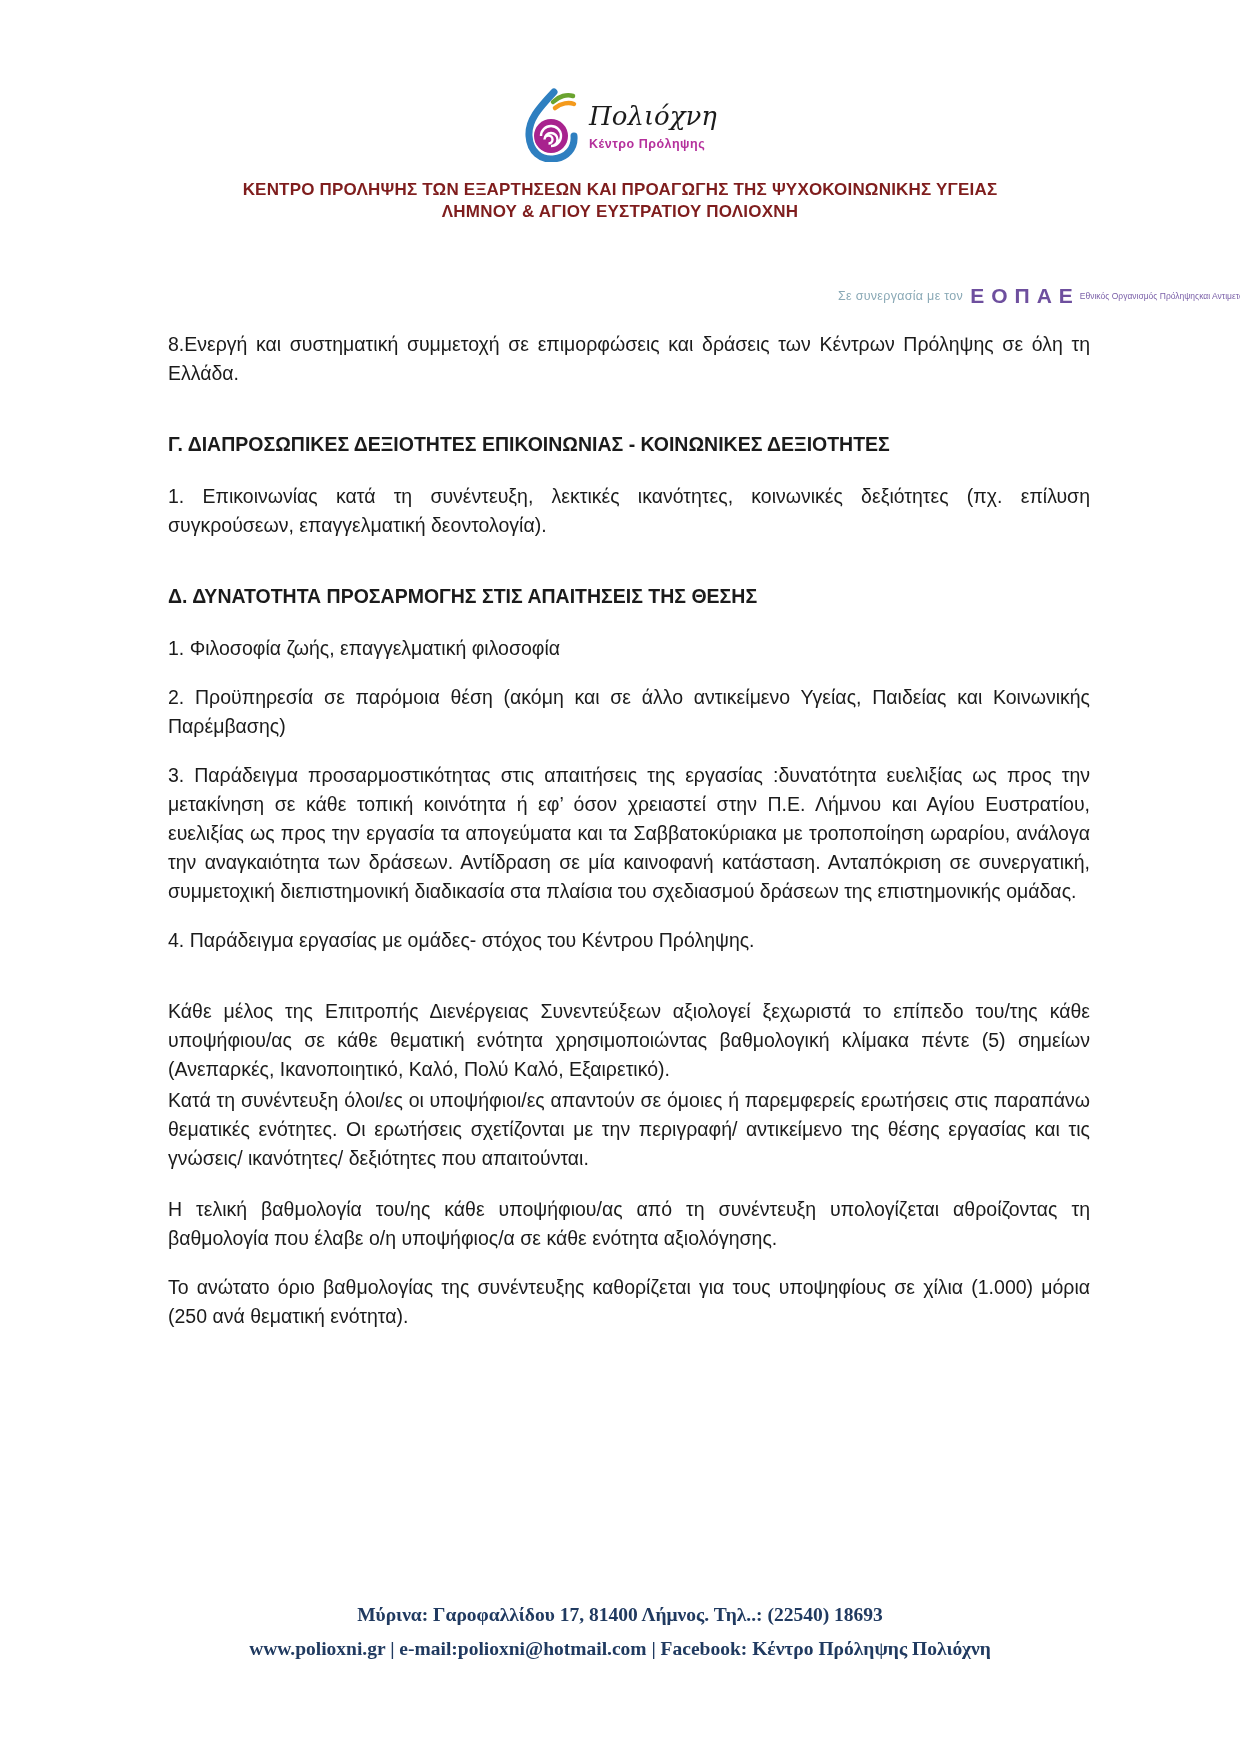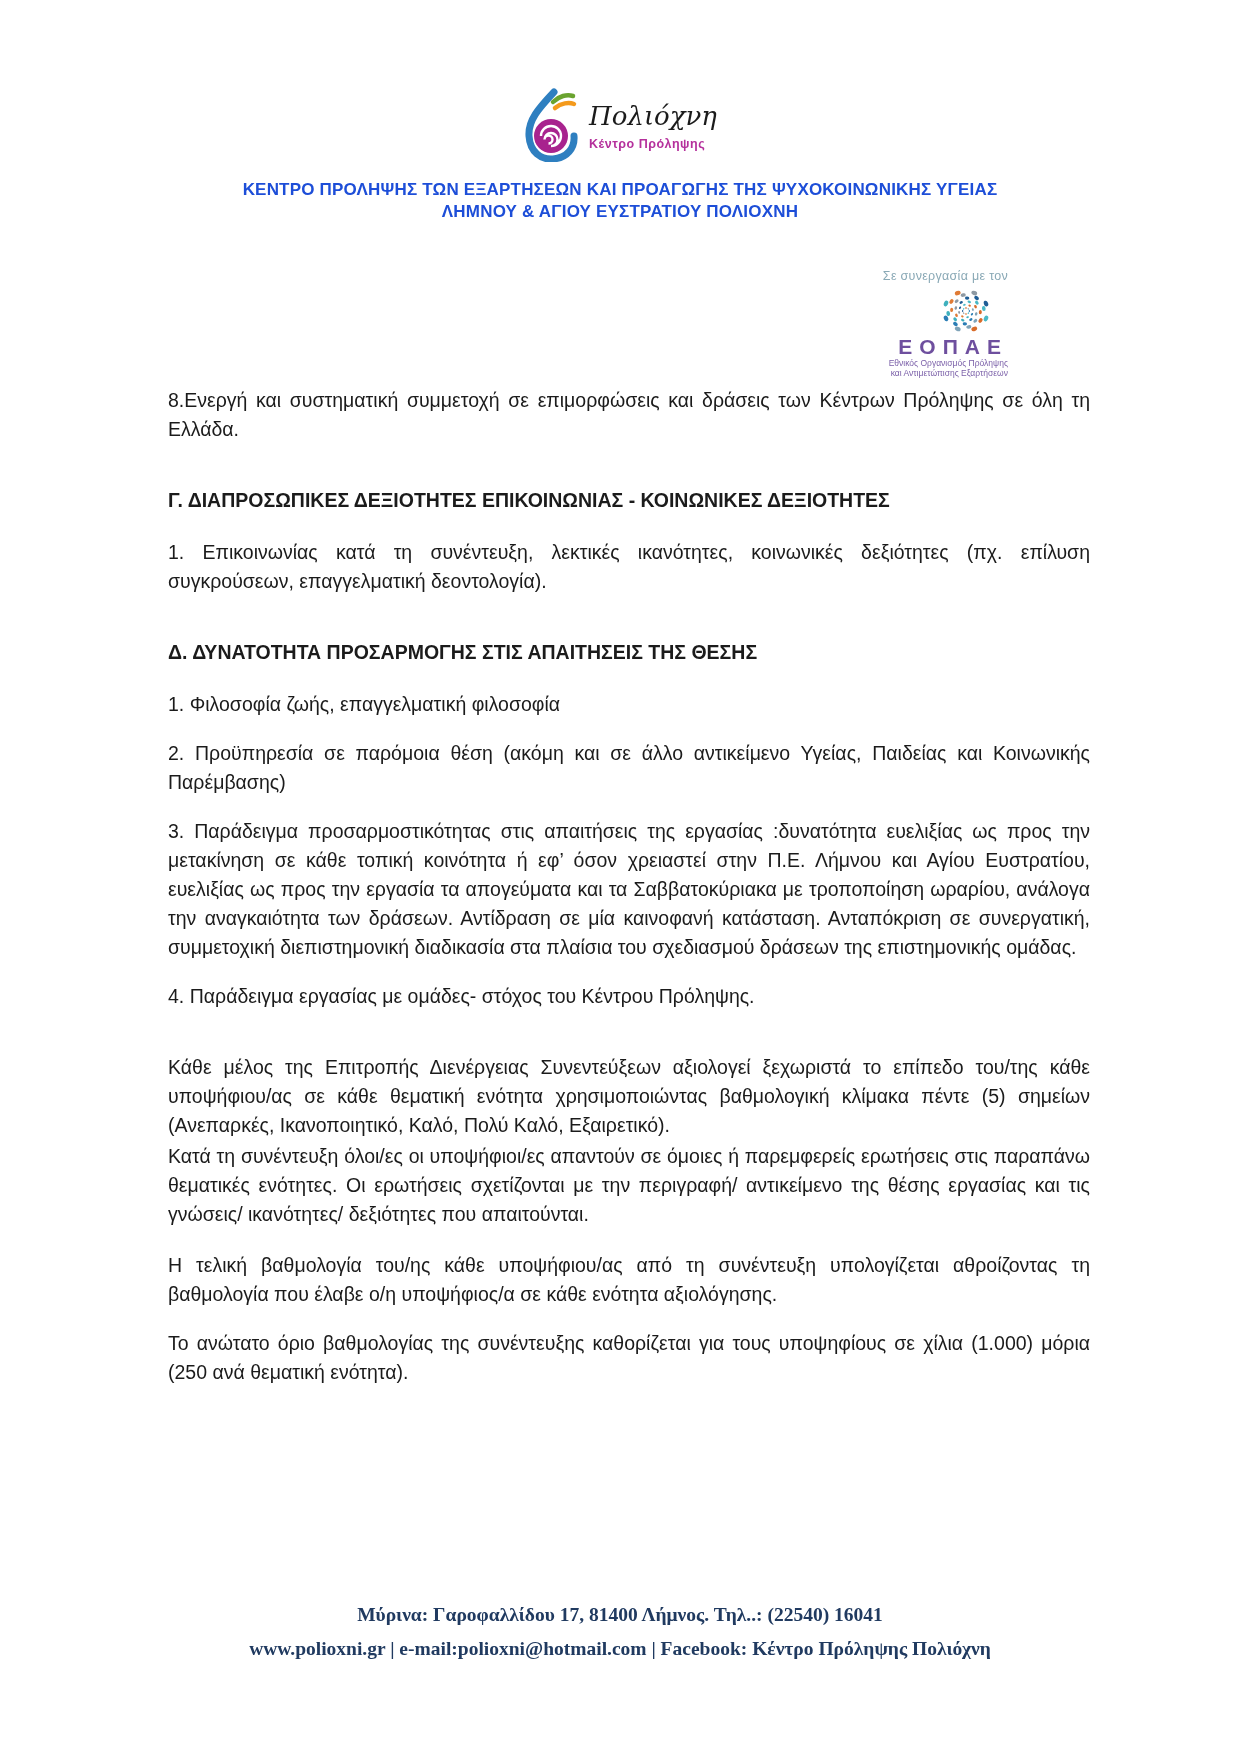--- a/index.html
+++ b/index.html
@@ -34,34 +34,34 @@
     font-weight: bold;
     color: #b5309c;
     margin-top: 3px;
     letter-spacing: 0.5px;
   }
 
   
   .header-title {
     margin-top: 13px;
     text-align: center;
-    color: #1d4ed8;
+    color: #7f1d1d;
     font-weight: bold;
     font-size: 17px;
     line-height: 22px;
     letter-spacing: 0.2px;
   }
 
   
   .partner {
     width: 170px;
     margin: 46px 232px 0 auto;
     display: flex;
-    flex-direction: column;
-    align-items: flex-end;
+    flex-direction: row;
+    align-items: center;
     text-align: center;
   }
   .partner-label {
     font-size: 12.5px;
     color: #8aa9b6;
     white-space: nowrap;
     letter-spacing: 0.3px;
   }
   .eopae-dots { margin-top: 3px; }
   .eopae-name {
@@ -199,17 +199,17 @@
     <p class="para">2. Προϋπηρεσία σε παρόμοια θέση (ακόμη και σε άλλο αντικείμενο Υγείας, Παιδείας και Κοινωνικής Παρέμβασης)</p>
     <p class="para">3. Παράδειγμα προσαρμοστικότητας στις απαιτήσεις της εργασίας :δυνατότητα ευελιξίας ως προς την μετακίνηση σε κάθε τοπική κοινότητα ή εφ’ όσον χρειαστεί στην Π.Ε. Λήμνου και Αγίου Ευστρατίου, ευελιξίας ως προς την εργασία τα απογεύματα και τα Σαββατοκύριακα με τροποποίηση ωραρίου, ανάλογα την αναγκαιότητα των δράσεων. Αντίδραση σε μία καινοφανή κατάσταση. Ανταπόκριση σε συνεργατική, συμμετοχική διεπιστημονική διαδικασία στα πλαίσια του σχεδιασμού δράσεων της επιστημονικής ομάδας.</p>
     <p class="para">4. Παράδειγμα εργασίας με ομάδες- στόχος του Κέντρου Πρόληψης.</p>
     <p class="para gap-section tight">Κάθε μέλος της Επιτροπής Διενέργειας Συνεντεύξεων αξιολογεί ξεχωριστά το επίπεδο του/της κάθε υποψήφιου/ας σε κάθε θεματική ενότητα χρησιμοποιώντας βαθμολογική κλίμακα πέντε (5) σημείων (Ανεπαρκές, Ικανοποιητικό, Καλό, Πολύ Καλό, Εξαιρετικό).</p>
     <p class="para">Κατά τη συνέντευξη όλοι/ες οι υποψήφιοι/ες απαντούν σε όμοιες ή παρεμφερείς ερωτήσεις στις παραπάνω θεματικές ενότητες. Οι ερωτήσεις σχετίζονται με την περιγραφή/ αντικείμενο της θέσης εργασίας και τις γνώσεις/ ικανότητες/ δεξιότητες που απαιτούνται.</p>
     <p class="para gap-md">Η τελική βαθμολογία του/ης κάθε υποψήφιου/ας από τη συνέντευξη υπολογίζεται αθροίζοντας τη βαθμολογία που έλαβε ο/η υποψήφιος/α σε κάθε ενότητα αξιολόγησης.</p>
     <p class="para">Το ανώτατο όριο βαθμολογίας της συνέντευξης καθορίζεται για τους υποψηφίους σε χίλια (1.000) μόρια (250 ανά θεματική ενότητα).</p>
   </div>
 
   <div class="footer">
-    <div>Μύρινα: Γαροφαλλίδου 17, 81400 Λήμνος. Τηλ..: (22540) 16041</div>
+    <div>Μύρινα: Γαροφαλλίδου 17, 81400 Λήμνος. Τηλ..: (22540) 18693</div>
     <div>www.polioxni.gr | e-mail:polioxni@hotmail.com | Facebook: Κέντρο Πρόληψης Πολιόχνη</div>
   </div>
 
 </div>
 
 </body></html>

